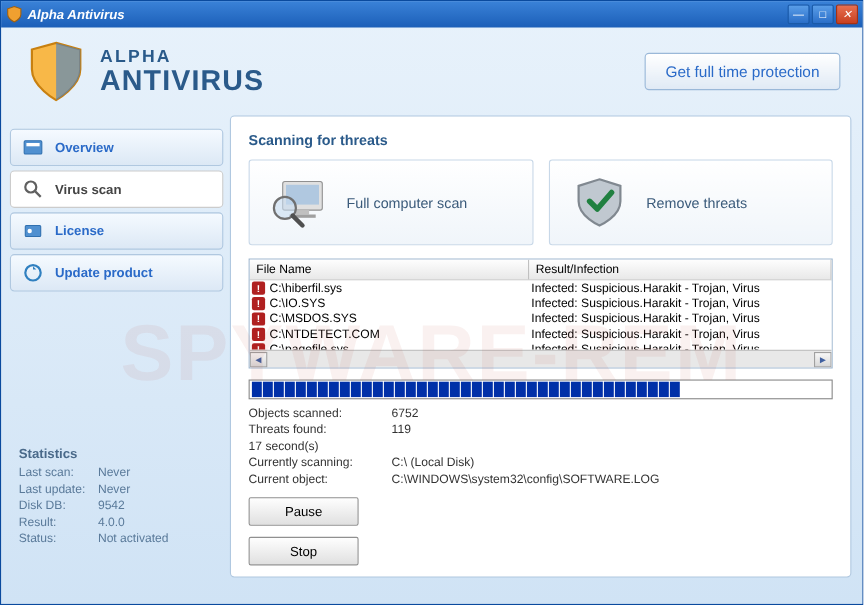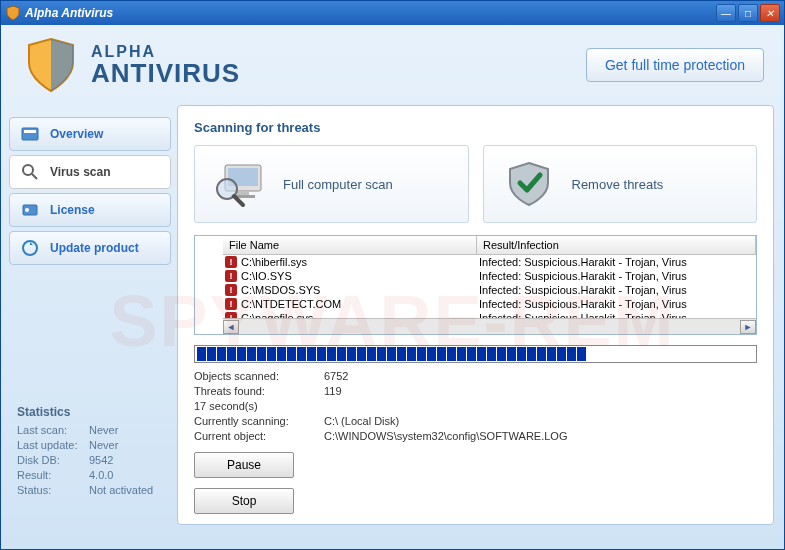--- a/index.html
+++ b/index.html
@@ -13,36 +13,36 @@
 .tb-btn.close { background: linear-gradient(to bottom, #e87050, #c84020); border-color: #a83010; }
 .header { height: 80px; display: flex; align-items: center; padding: 10px 20px; }
 .logo { display: flex; align-items: center; }
 .shield-lg { width: 60px; height: 60px; margin-right: 10px; }
 .logo-text { line-height: 1; }
 .logo-alpha { font-size: 16px; font-weight: bold; color: #2a5a8a; letter-spacing: 2px; }
 .logo-anti { font-size: 26px; font-weight: bold; color: #2a5a8a; letter-spacing: 1px; }
 .spacer { flex: 1; }
 .protect-btn { padding: 8px 18px; background: linear-gradient(to bottom, #fff, #e0eaf5); border: 1px solid #9ab8d8; border-radius: 4px; color: #2a6ac8; font-size: 14px; cursor: pointer; text-align: right; }
 .body { display: flex; height: 430px; }
-.sidebar { width: 176px; padding: 12px 6px 0 8px; }
+.sidebar { width: 208px; padding: 12px 6px 0 8px; }
 .nav-item { display: flex; align-items: center; height: 34px; padding: 0 10px; margin-bottom: 4px; border: 1px solid #b0c8e0; border-radius: 4px; background: linear-gradient(to bottom, #f5faff, #dce8f5); color: #2a6ac8; font-weight: bold; font-size: 12px; cursor: pointer; }
 .nav-item.active { background: #fff; border-color: #ccc; color: #444; }
 .nav-item.active .nav-icon { filter: none; }
 .nav-icon { width: 20px; height: 20px; margin-right: 10px; display: inline-flex; align-items: center; justify-content: center; }
 .stats { margin-top: 140px; padding: 0 8px; color: #5a7a9a; font-size: 11px; }
 .stats-title { font-weight: bold; font-size: 12px; margin-bottom: 4px; color: #4a6a8a; }
 .stats-row { display: flex; line-height: 15px; }
 .stats-label { width: 72px; }
 .content { flex: 1; background: #fff; border: 1px solid #b0c8e0; border-radius: 4px; margin: 0 10px 10px 0; padding: 14px 16px 10px 16px; display: flex; flex-direction: column; }
 .section-title { font-weight: bold; font-size: 13px; color: #2a5a8a; margin-bottom: 10px; }
 .action-row { display: flex; gap: 14px; margin-bottom: 12px; }
 .action-card { flex: 1; height: 78px; border: 1px solid #c8d8e8; border-radius: 3px; background: linear-gradient(to bottom, #fff, #f0f5fa); display: flex; align-items: center; padding: 0 16px; cursor: pointer; }
 .action-icon { width: 58px; height: 50px; margin-right: 14px; }
 .action-label { font-size: 13px; color: #3a5a7a; }
-.table-wrap { border: 1px solid #a0b8d0; height: 108px; display: flex; flex-direction: column; overflow: hidden; padding-left: 28px; }
+.table-wrap { border: 1px solid #a0b8d0; height: 108px; display: flex; flex-direction: column; overflow: hidden; }
 .thead { display: flex; background: linear-gradient(to bottom, #fefefe, #e8e8e8); border-bottom: 1px solid #c0c0c0; }
 .th { padding: 3px 6px; border-right: 1px solid #c0c0c0; font-size: 11px; }
 .th1 { width: 254px; }
 .th2 { flex: 1; }
 .tbody { flex: 1; overflow: hidden; background: #fff; }
 .tr { display: flex; padding: 0 2px; height: 14px; font-size: 11px; align-items: center; }
 .td1 { width: 254px; display: flex; align-items: center; }
 .td2 { flex: 1; }
 .warn-icon { width: 12px; height: 12px; background: #b02020; display: inline-flex; align-items: center; justify-content: center; color: #fff; font-size: 9px; font-weight: bold; margin-right: 4px; border-radius: 2px; }
 .hscroll { height: 16px; background: #e8e8e8; display: flex; align-items: center; border-top: 1px solid #c0c0c0; }

